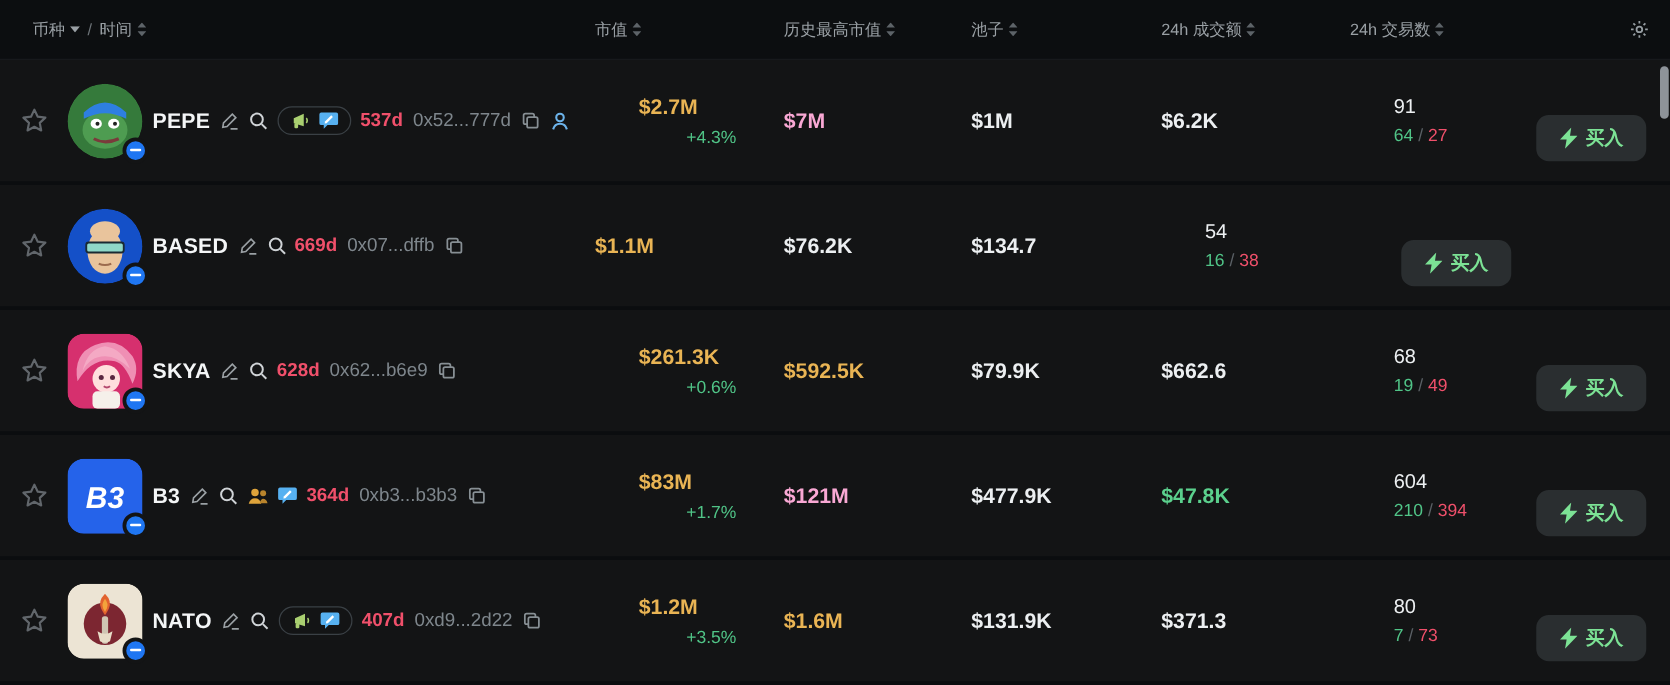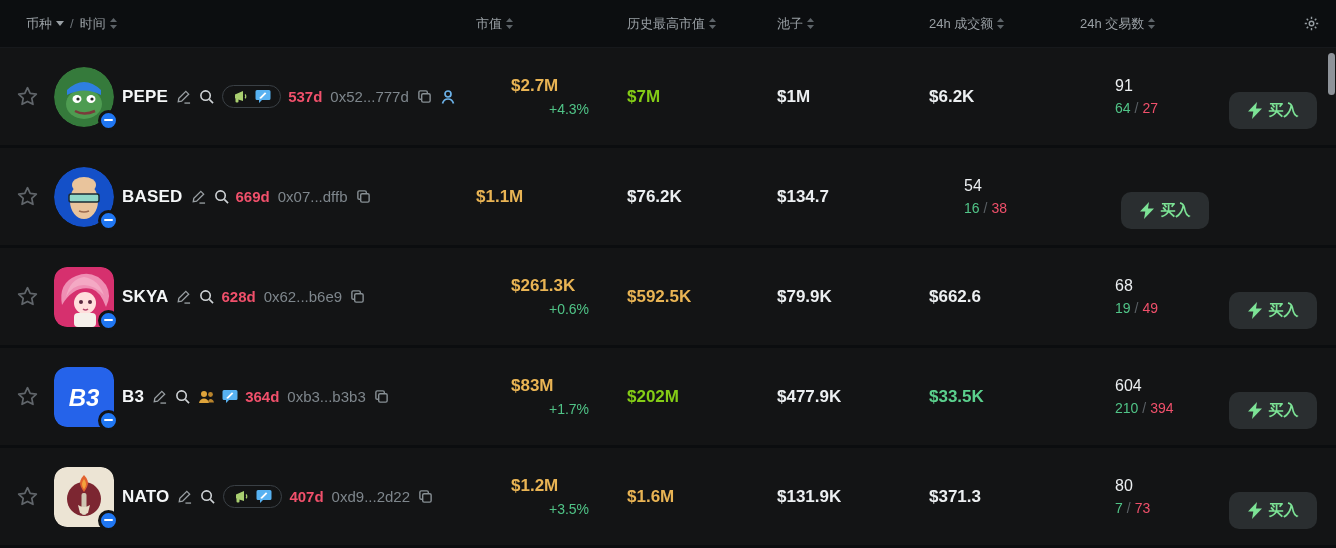--- a/index.html
+++ b/index.html
@@ -57,21 +57,21 @@
     border:1px solid #3a4045; border-radius:13px;
     padding:3px 9px;
   }
   .badge-plain { display:flex; align-items:center; gap:7px; }
   .age { font-size:15px; font-weight:bold; color:#f0506b; }
   .addr { font-size:15px; color:#7e868c; }
   
   .cell-2l { display:flex; flex-direction:column; gap:5px;margin-left:35px; }
   .v-main { font-size:17px; font-weight:bold; }
   .gold { color:#e9b454; }
-  .orange { color:#84cc16; }
+  .orange { color:#f9a8d4; }
   .white-v { color:#eceff1; }
   .green-v { color:#5bd08d; }
   .chg { font-size:14px; color:#50c487;text-align:center; }
   .tx-total { font-size:16px; font-weight:500; color:#eceff1; }
   .tx-line { font-size:14px; }
   .tx-buys { color:#50c487; }
   .tx-slash { color:#5b6166; margin:0 4px; }
   .tx-sells { color:#f0506b; }
   
   .buy-cell { display:flex; justify-content:flex-end; padding-right:20px;margin-top:28px; }
@@ -450,23 +450,23 @@
               <path d="M11 5V3.5A1.5 1.5 0 009.5 2h-6A1.5 1.5 0 002 3.5v6A1.5 1.5 0 003.5 11H5"></path>
             </svg>
         </span>
       </div>
     </div>
   </div>
   <div class="cell-2l">
     <span class="v-main gold">$83M</span>
     <span class="chg">+1.7%</span>
   </div>
-  <div><span class="v-main orange">$202M</span></div>
+  <div><span class="v-main orange">$121M</span></div>
   <div><span class="v-main white-v">$477.9K</span></div>
-  <div><span class="v-main green-v">$33.5K</span></div>
+  <div><span class="v-main green-v">$47.8K</span></div>
   <div class="cell-2l">
     <span class="tx-total">604</span>
     <span class="tx-line"><span class="tx-buys">210</span><span class="tx-slash">/</span><span class="tx-sells">394</span></span>
   </div>
   <div class="buy-cell">
     <button class="buy-btn">
       <svg width="14" height="17" viewBox="0 0 14 17">
           <polygon points="9,0 0,9.5 5.3,9.5 4,17 14,6.5 8,6.5" fill="#7ce295"></polygon>
         </svg>
       <span>买入</span>

